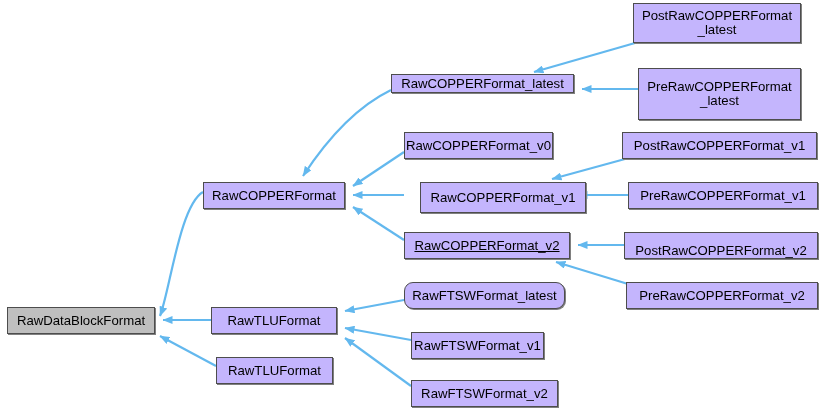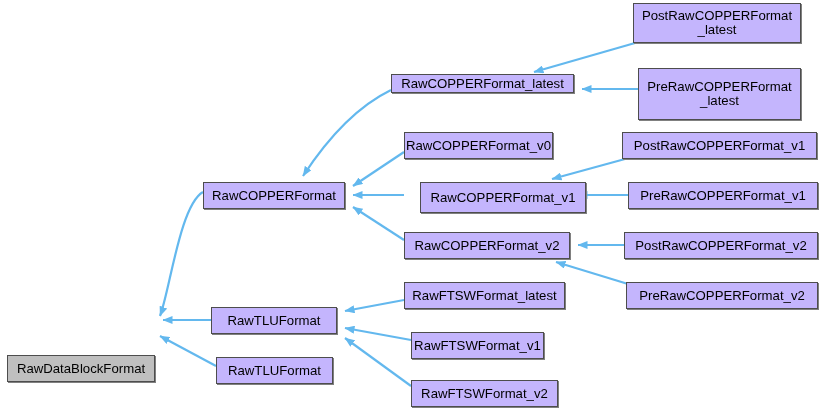--- a/index.html
+++ b/index.html
@@ -69,34 +69,34 @@
         <path d="M 628,195 L 578,195" fill="none" stroke="#63b8ee" stroke-width="2.2" marker-end="url(#arrowhead)"></path>
         <path d="M 624,245 L 578,245" fill="none" stroke="#63b8ee" stroke-width="2.2" marker-end="url(#arrowhead)"></path>
         <path d="M 628,284 L 556,262" fill="none" stroke="#63b8ee" stroke-width="2.2" marker-end="url(#arrowhead)"></path>
         <path d="M 404,300 L 345,311" fill="none" stroke="#63b8ee" stroke-width="2.2" marker-end="url(#arrowhead)"></path>
         <path d="M 411,340 L 345,328" fill="none" stroke="#63b8ee" stroke-width="2.2" marker-end="url(#arrowhead)"></path>
         <path d="M 411,386 L 345,338" fill="none" stroke="#63b8ee" stroke-width="2.2" marker-end="url(#arrowhead)"></path>
       </g>
   </svg>
 
   <div id="node-layer">
-      <div class="node root" style="left: 7px; top: 307px; width: 148px; height: 27px; margin-top: 48px;"><span>RawDataBlockFormat</span></div>
+      <div class="node root" style="left: 7px; top: 307px; width: 148px; height: 27px;"><span>RawDataBlockFormat</span></div>
       <div class="node" style="left: 203px; top: 182px; width: 142px; height: 27px;"><span>RawCOPPERFormat</span></div>
       <div class="node" style="left: 211px; top: 307px; width: 126px; height: 27px;"><span>RawTLUFormat</span></div>
       <div class="node" style="left: 216px; top: 357px; width: 117px; height: 27px;"><span>RawTLUFormat</span></div>
       <div class="node" style="left: 391px; top: 74px; width: 183px; height: 19px;"><span>RawCOPPERFormat_latest</span></div>
       <div class="node" style="left: 404px; top: 132px; width: 149px; height: 27px;"><span>RawCOPPERFormat_v0</span></div>
       <div class="node" style="left: 420px; top: 182px; width: 166px; height: 31px;"><span>RawCOPPERFormat_v1</span></div>
-      <div class="node" style="left: 404px; top: 232px; width: 166px; height: 27px;"><span>RawCOPPERFormat_v2</span></div>
-      <div class="node" style="left: 404px; top: 282px; width: 161px; height: 27px;"><span>RawFTSWFormat_latest</span></div>
+      <div class="node" style="left: 404px; top: 232px; width: 166px; height: 27px; text-decoration: underline;"><span>RawCOPPERFormat_v2</span></div>
+      <div class="node" style="left: 404px; top: 282px; width: 161px; height: 27px; border-radius: 9px;"><span>RawFTSWFormat_latest</span></div>
       <div class="node" style="left: 411px; top: 332px; width: 133px; height: 27px;"><span>RawFTSWFormat_v1</span></div>
       <div class="node" style="left: 411px; top: 380px; width: 147px; height: 27px; justify-content: center;"><span>RawFTSWFormat_v2</span></div>
       <div class="node" style="left: 633px; top: 3px; width: 168px; height: 40px;"><span>PostRawCOPPERFormat
 _latest</span></div>
       <div class="node" style="left: 638px; top: 68px; width: 163px; height: 52px;"><span>PreRawCOPPERFormat
 _latest</span></div>
       <div class="node" style="left: 622px; top: 132px; width: 195px; height: 27px;"><span>PostRawCOPPERFormat_v1</span></div>
       <div class="node" style="left: 628px; top: 182px; width: 190px; height: 27px; text-align: right;"><span>PreRawCOPPERFormat_v1</span></div>
-      <div class="node" style="left: 624px; top: 232px; width: 194px; height: 27px;"><span>PostRawCOPPERFormat_v2</span></div>
+      <div class="node" style="left: 624px; top: 232px; width: 194px; height: 27px; align-items: flex-end;"><span>PostRawCOPPERFormat_v2</span></div>
       <div class="node" style="left: 626px; top: 282px; width: 192px; height: 27px;"><span>PreRawCOPPERFormat_v2</span></div>
     </div>
 
 </div>
 
 </body></html>

